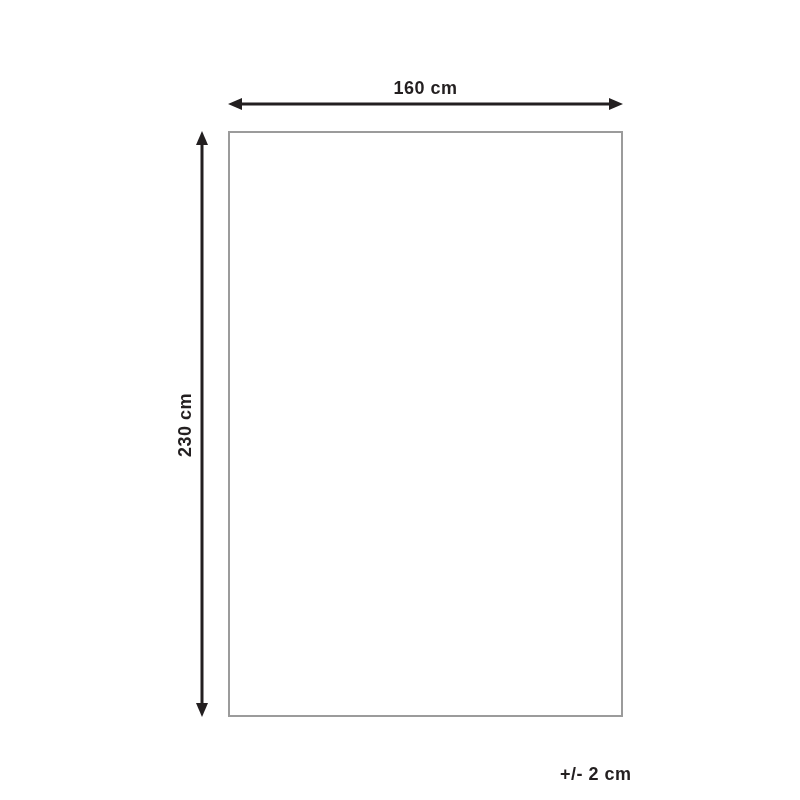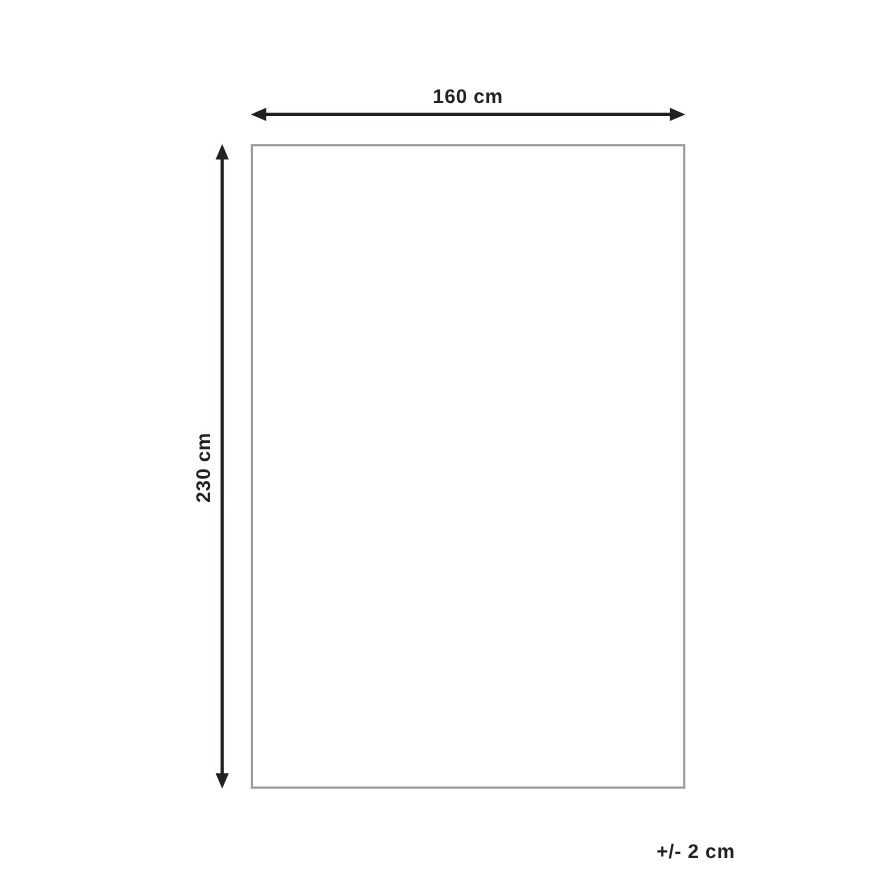--- a/index.html
+++ b/index.html
@@ -48,21 +48,21 @@
     height: 22px;
     line-height: 22px;
     text-align: center;
     transform: rotate(-90deg);
     transform-origin: 50% 50%;
   }
   .tolerance-label {
     left: 560px;
     top: 764px;
     width: 145px;
-    text-align: center;
+    text-align: left;
   }
   
   .h-arrow-svg {
     position: absolute;
     left: 228px;
     top: 96px;
     width: 395px;
     height: 16px;
     display: block;
   }

